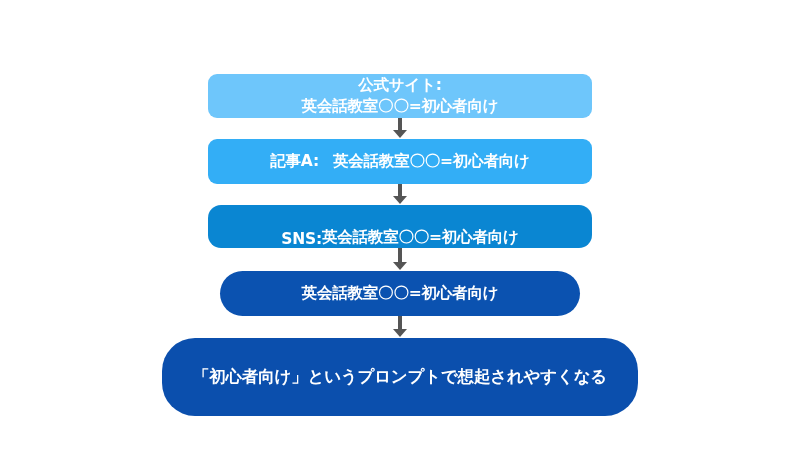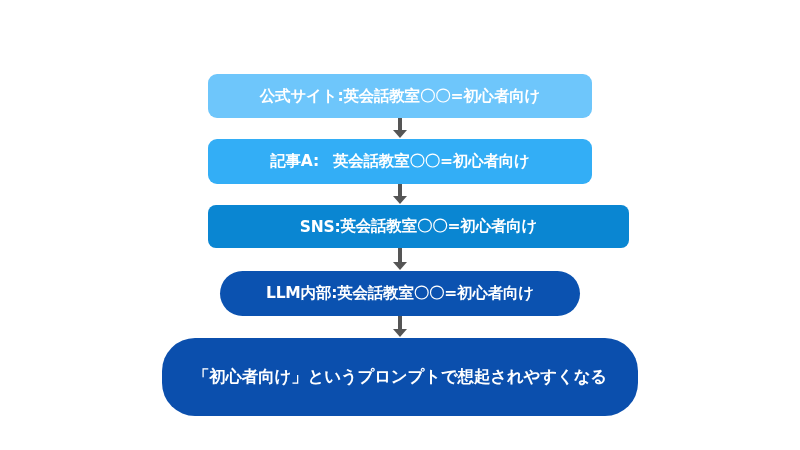--- a/index.html
+++ b/index.html
@@ -21,21 +21,21 @@
       justify-content: center;
       color: #ffffff;
       box-sizing: border-box;
       white-space: nowrap;
       letter-spacing: -0.2px;
     }
     .node .lead { font-weight: bold; }
     .node .rest { font-weight: bold; }
     .n1 { left: 208px; top: 74px; width: 384px; height: 44px; border-radius: 9px; font-size: 15.5px; }
     .n2 { left: 208px; top: 139px; width: 384px; height: 45px; border-radius: 9px; font-size: 15.5px; gap: 14px; }
-    .n3 { left: 208px; top: 205px; width: 421px; height: 43px; border-radius: 8px; font-size: 15.5px; }
+    .n3 { left: 208px; top: 205px; width: 384px; height: 43px; border-radius: 13px; font-size: 15.5px; align-items: flex-end; }
     .n4 { left: 220px; top: 271px; width: 360px; height: 45px; border-radius: 23px; font-size: 15.5px; }
     .n5 { left: 162px; top: 338px; width: 476px; height: 78px; border-radius: 33px; font-size: 16.5px; font-weight: bold; }
 
     .arrow {
       position: absolute;
       left: 393px;
       width: 14px;
     }
     .arrow .shaft {
       position: absolute;
@@ -60,21 +60,21 @@
     .a1 .shaft, .a2 .shaft { height: 13px; }
     .a1 .head, .a2 .head { top: 12px; }
     .a3 .shaft { height: 15px; }
     .a3 .head { top: 14px; }
     .a4 .shaft { height: 14px; }
     .a4 .head { top: 13px; }
   </style>
 </head>
 <body>
 
-<div class="node n1" style="background:#6ec6fb;">
+<div class="node n1" style="background:#6ec6fb;flex-direction:column;">
   <span class="lead">公式サイト:</span>
     <span class="rest">英会話教室〇〇=初心者向け</span>
 </div>
 
 <div class="arrow a1">
   <div class="shaft"></div>
   <div class="head"></div>
 </div>
 
 <div class="node n2" style="background:#33aef6;">
@@ -91,21 +91,20 @@
   <span class="lead">SNS:</span>
     <span class="rest">英会話教室〇〇=初心者向け</span>
 </div>
 
 <div class="arrow a3">
   <div class="shaft"></div>
   <div class="head"></div>
 </div>
 
 <div class="node n4" style="background:#0b52b0;">
-  <span class="lead">LLM内部:</span>
     <span class="rest">英会話教室〇〇=初心者向け</span>
 </div>
 
 <div class="arrow a4">
   <div class="shaft"></div>
   <div class="head"></div>
 </div>
 
 <div class="node n5" style="background:#0b4fad;">
   <span>「初心者向け」というプロンプトで想起されやすくなる</span>

